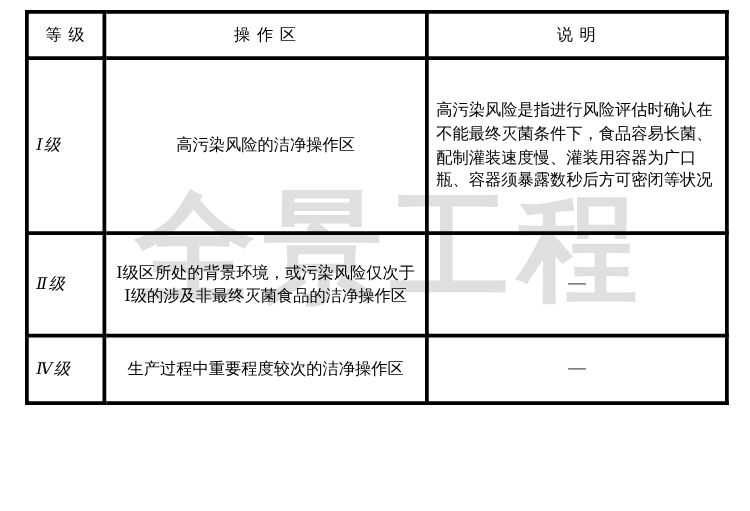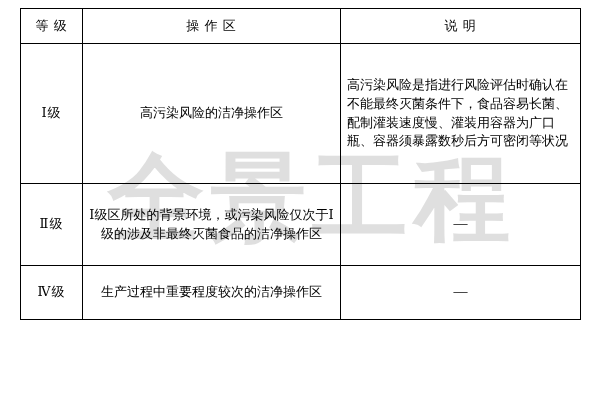--- a/index.html
+++ b/index.html
@@ -52,41 +52,42 @@
     z-index: 10;
   }
   table.spec {
     border-collapse: collapse;
     width: 560px;
     margin: 8px 20px 0 20px;
     table-layout: fixed;
     background: transparent;
   }
   table.spec td, table.spec th {
-    border: 1px solid #000000;
+    border: 3px solid #000000;
     vertical-align: middle;
     padding: 4px 6px;
     font-size: 13px;
     line-height: 1.45;
     background: transparent;
   }
   table.spec th {
     font-weight: normal;
     text-align: center;
     height: 26px;
     letter-spacing: 1px;
   }
   .col-grade { width: 62px; }
   .col-zone  { width: 258px; }
   .col-desc  { width: 240px; }
 
   td.grade {
-    text-align: center;
+    text-align: left;
     white-space: nowrap;
     letter-spacing: 1px;
+    font-style: italic;
   }
   td.zone {
     text-align: center;
     padding-left: 14px;
     padding-right: 14px;
   }
   td.zone.center {
     text-align: center;
   }
   td.desc {

